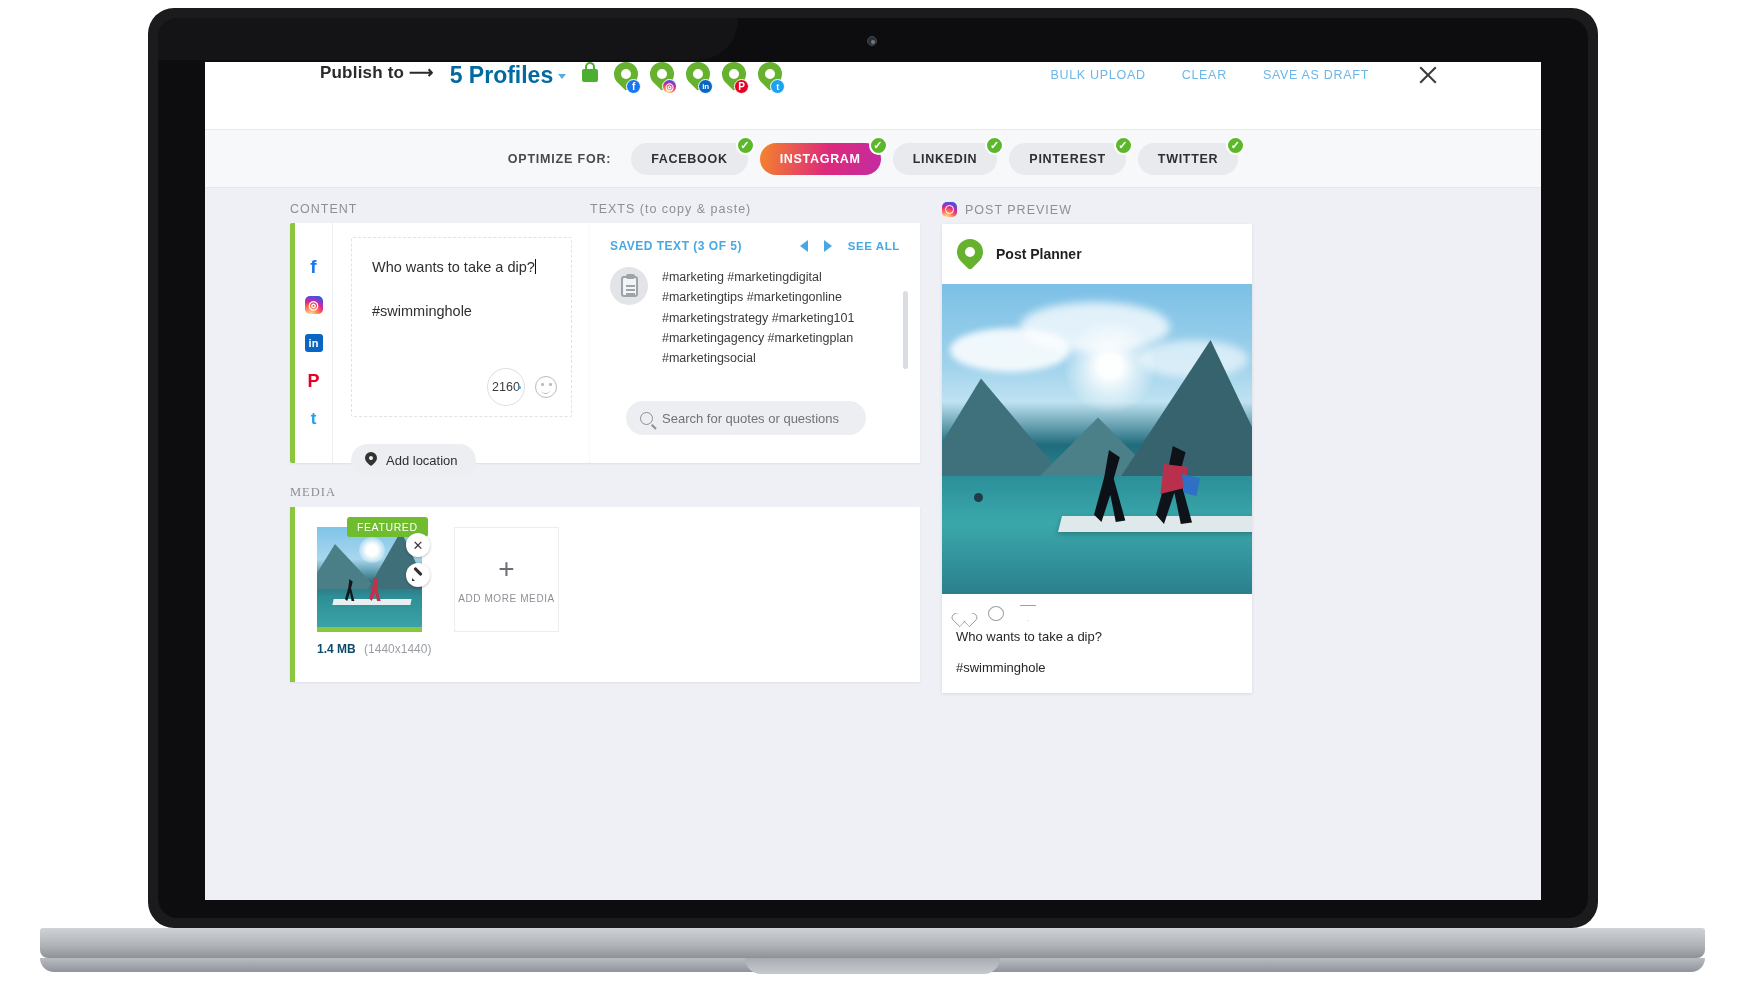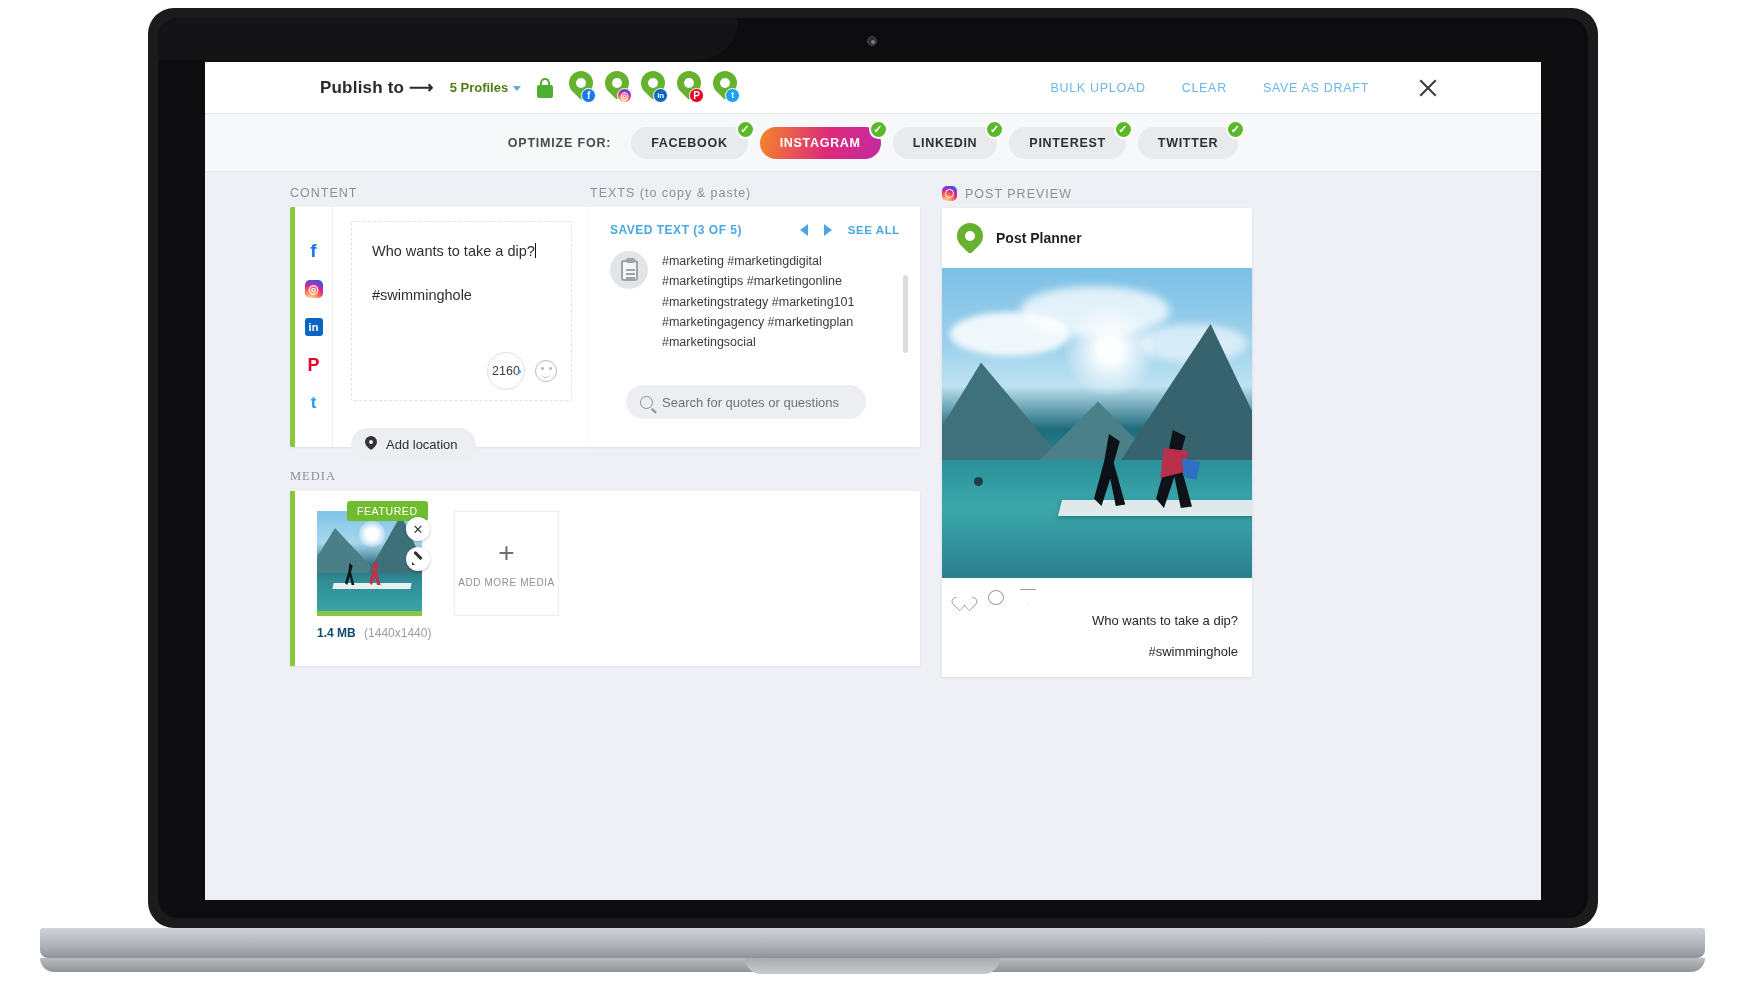--- a/index.html
+++ b/index.html
@@ -49,30 +49,30 @@
     background: linear-gradient(#a9adb2, #c6cacf);
     border-radius: 0 0 16px 16px;
   }
   .screen {
     position: absolute; left: 205px; top: 62px; width: 1336px; height: 838px;
     background: #eef0f5; overflow: hidden;
   }
 
   
   .app-header {
-    position: relative; height: 52px; background: #fff;
+    position: relative; height: 68px; background: #fff;
     border-bottom: 1px solid #e7e9ee;
-    display: flex; align-items: center;
+    display: flex; align-items: flex-start;
   }
   .publish-to {
     margin-left: 115px; font-size: 17px; font-weight: bold; color: #2a2a2a;
     letter-spacing: .2px; white-space: nowrap;
   }
   .profiles-link {
-    margin-left: 16px; font-size: 13px; font-weight: bold; color: #4d7c0f;
+    margin-left: 16px; font-size: 23px; font-weight: bold; color: #0369a1;
     cursor: pointer; white-space: nowrap;
   }
   .caret-down {
     display:inline-block; width:0; height:0; margin-left:5px; vertical-align:middle;
     border-left:4px solid transparent; border-right:4px solid transparent;
     border-top:5px solid #5aa9e0;
   }
   .lock-icon { margin-left: 16px; width: 16px; height: 20px; position: relative; }
   .lock-icon .shackle {
     position:absolute; left:3px; top:0; width:10px; height:9px;
@@ -283,21 +283,21 @@
 
   
   .preview-head { display:flex; align-items:flex-end; gap:8px; margin-bottom:7px; }
   .ig-ring {
     width:15px;height:15px;border-radius:5px;
     background: radial-gradient(circle at 30% 107%, #fdf497 0%, #fd5949 45%, #d6249f 60%, #285AEB 90%);
     display:flex;align-items:center;justify-content:center;
   }
   .ig-ring::after{content:"";width:7px;height:7px;border:1.4px solid #fff;border-radius:50%;}
   .preview-card {
-    background:#fff; width: 310px; box-shadow:0 1px 3px rgba(0,0,0,.10);text-align:right;
+    background:#fff; width: 310px; box-shadow:0 1px 3px rgba(0,0,0,.10);
   }
   .pc-head { display:flex; align-items:center; gap:12px; padding: 13px 14px; }
   .pc-avatar { width:28px;height:34px;position:relative;flex:0 0 28px; }
   .pc-avatar .drop{position:absolute;left:1px;top:2px;width:26px;height:26px;background:#66b12e;
                    border-radius:50% 50% 50% 3px;transform:rotate(-45deg);}
   .pc-avatar .drop::after{content:"";position:absolute;left:8px;top:8px;width:10px;height:10px;background:#fff;border-radius:50%;}
   .pc-name { font-size:14px;font-weight:bold;color:#1f1f1f; }
   .pc-image {
     height: 310px; position:relative; overflow:hidden;
     background: linear-gradient(#7cc0e6 0%, #9fd2ec 26%, #bfe2f1 38%, #1f6b7c 52%, #2d8e97 64%, #3fb0b2 82%, #2e7f8c 100%);

